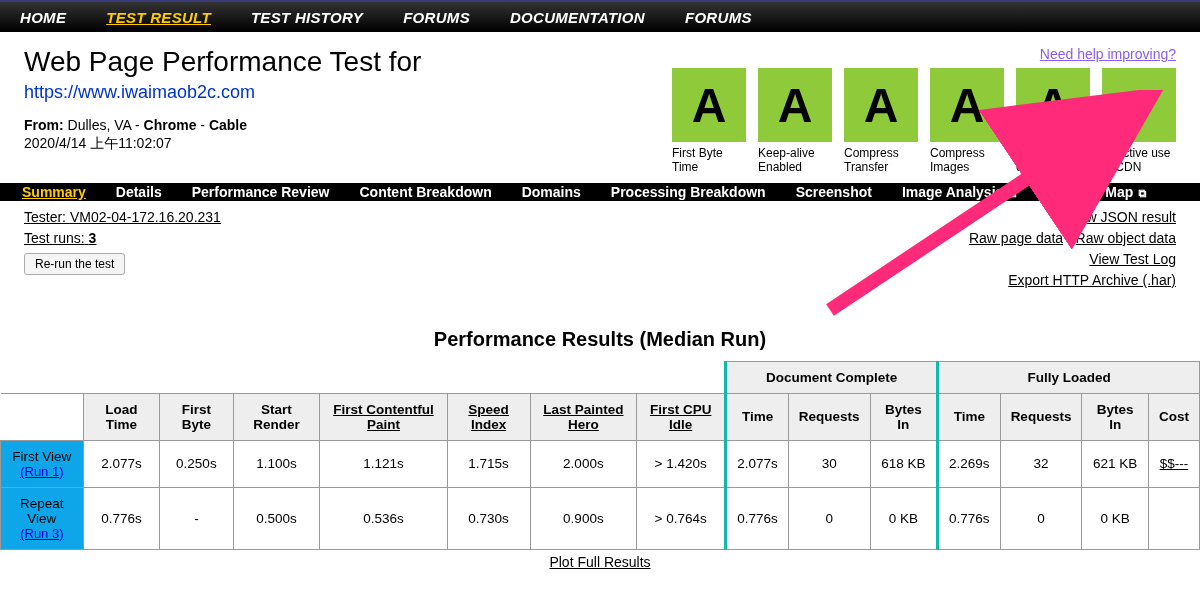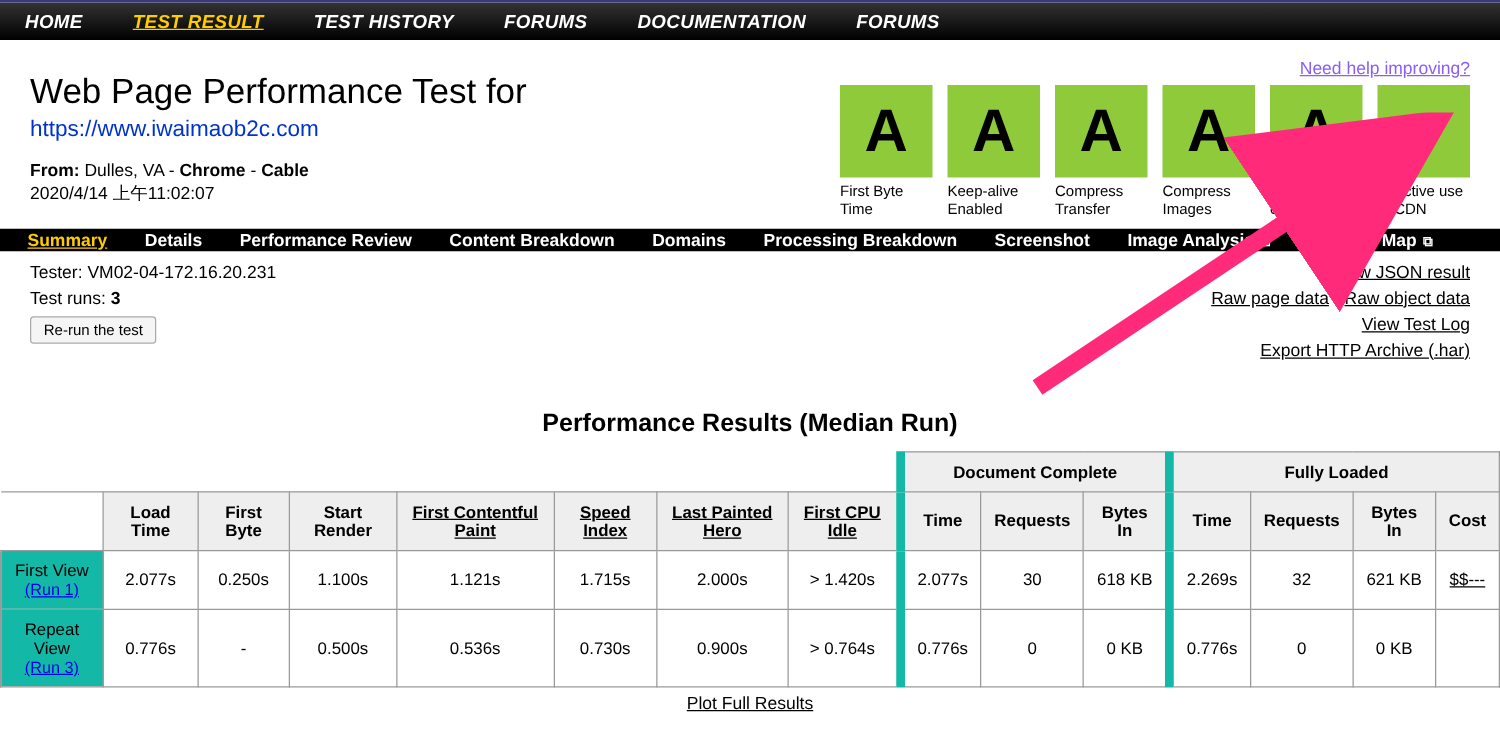--- a/index.html
+++ b/index.html
@@ -4,21 +4,21 @@
 <style>
   * { box-sizing: border-box; margin: 0; padding: 0; }
   body { font-family: Arial, Helvetica, sans-serif; font-size: 14px; background: #fff; color: #000; width: 1200px; }
   
   
   .topnav { background: linear-gradient(#333, #000); height: 32px; display: flex; align-items: center; padding: 0 20px; gap: 40px; border-top: 2px solid #3a3a7a; }
   .topnav a { color: #fff; font-weight: bold; font-size: 15px; text-decoration: none; font-style: italic; letter-spacing: 0.3px; }
   .topnav a.active { color: #ffcc00; text-decoration: underline; }
   
   
-  .header { padding: 14px 24px 8px 24px; display: flex; justify-content: space-between; align-items: center; }
+  .header { padding: 14px 24px 8px 24px; display: flex; justify-content: space-between; align-items: flex-start; }
   .header-left h1 { font-size: 28px; font-weight: normal; font-family: Arial; margin-bottom: 4px; }
   .header-left .url { color: #0033cc; font-size: 18px; display: inline-block; margin-bottom: 14px; text-decoration: none; }
   .header-left .from { font-size: 14px; margin-bottom: 2px; }
   .header-left .from b { font-weight: bold; }
   .header-left .date { font-size: 14px; }
   
   
   .grades-wrap { text-align: right; }
   .help-link { font-size: 14px; color: #8b5cf6; text-decoration: underline; display: inline-block; margin-bottom: 6px; }
   .grades { display: flex; gap: 12px; }
@@ -28,35 +28,35 @@
   .grade-label { font-size: 12px; text-align: left; margin-top: 4px; line-height: 1.2; width: 100%; }
   
   
   .subnav { background: #000; height: 18px; display: flex; align-items: center; padding: 0 22px; gap: 30px; }
   .subnav a { color: #fff; font-weight: bold; font-size: 14px; text-decoration: none; white-space: nowrap; }
   .subnav a.active { color: #ffcc00; text-decoration: underline; }
   .ext-icon { font-size: 11px; margin-left: 2px; }
   
   
   .info-row { padding: 6px 24px 4px 24px; display: flex; justify-content: space-between; align-items: flex-start; }
-  .info-left { font-size: 14px; line-height: 1.5; }
+  .info-left { font-size: 14px; line-height: 1.5; text-decoration: underline; }
   .info-left .rerun { margin-top: 4px; padding: 3px 10px; font-size: 12px; background: #f5f5f5; border: 1px solid #aaa; border-radius: 3px; cursor: pointer; }
   .info-right { text-align: right; font-size: 14px; line-height: 1.5; }
   .info-right a { color: #000; text-decoration: underline; }
   
   
   .results-title { text-align: center; font-size: 20px; font-weight: bold; margin: 33px 0 10px 0; }
   
   table.results { border-collapse: collapse; margin: 0 auto; }
   table.results th, table.results td { border: 1px solid #999; padding: 8px 10px; text-align: center; font-size: 13.5px; }
   table.results th { background: #eee; font-weight: bold; }
   table.results th.linked { text-decoration: underline; }
   table.results th.corner { background: #fff; border-top: none; border-left: none; }
-  table.results td.rowhead { background: #14b8a6; margin-top: 13px; }
-  table.results .group-left { border-left: 7px solid #14b8a6; }
+  table.results td.rowhead { background: #0ea5e9; margin-top: 13px; }
+  table.results .group-left { border-left: 3px solid #14b8a6; }
   .rowhead .runlink { text-decoration: underline; display: block; font-size: 13px; }
   
   .plot-link { text-align: center; margin-top: 4px; }
   .plot-link a { color: #000; text-decoration: underline; font-size: 14px; }
   
   
   .arrow-overlay { position: absolute; pointer-events: none; }
 </style>
 </head>
 <body>

